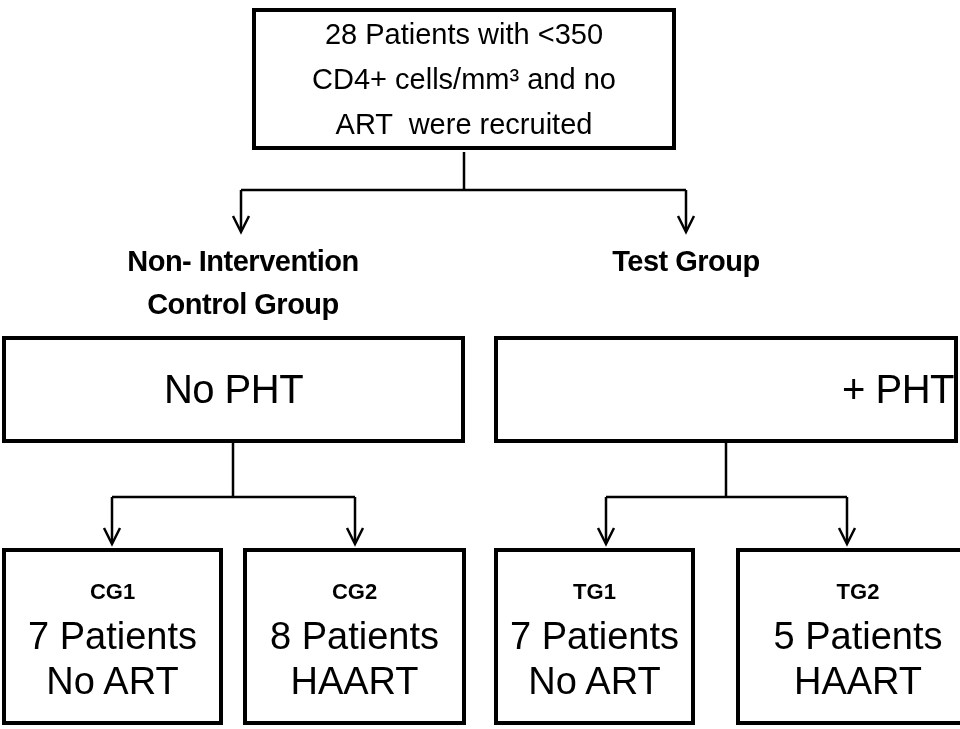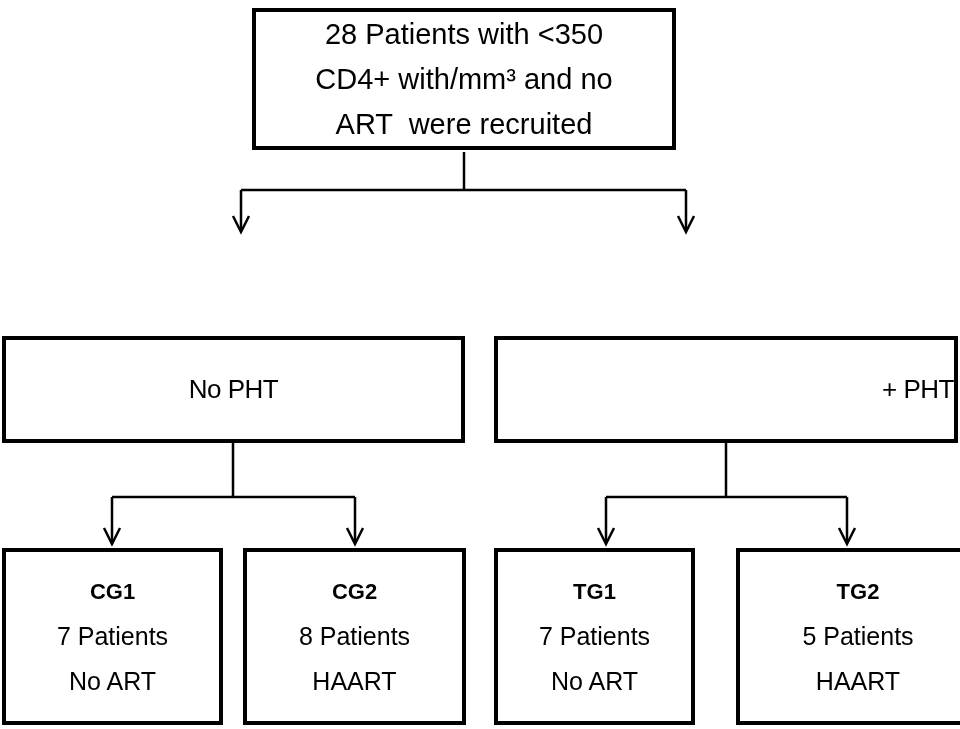--- a/index.html
+++ b/index.html
@@ -46,28 +46,28 @@
   .group-label.right { left: 506px; }
   .group-line {
     font-size: 29px;
     font-weight: bold;
     line-height: 43px;
     letter-spacing: -0.5px;
   }
   .mid-box { top: 336px; height: 107px; }
   .mid-box.left  { left: 2px;   width: 463px; }
   .mid-box.right { left: 494px; width: 464px; align-items: flex-end; }
-  .mid-label { font-size: 26px; letter-spacing: -0.5px; }
+  .mid-label { font-size: 40px; letter-spacing: -0.5px; }
   .leaf-box { top: 548px; height: 177px; }
   .leaf-box.cg1 { left: 2px;   width: 221px; }
   .leaf-box.cg2 { left: 243px; width: 223px; }
   .leaf-box.tg1 { left: 494px; width: 201px; }
   .leaf-box.tg2 { left: 736px; width: 244px; }
   .leaf-id   { font-size: 22px; font-weight: bold; line-height: 45px; }
-  .leaf-line { font-size: 25px; line-height: 45px; white-space: pre; }
+  .leaf-line { font-size: 38px; line-height: 45px; white-space: pre; }
 </style>
 </head>
 <body>
 
 <div class="canvas">
 
   <svg class="connector-layer" viewBox="0 0 960 729" xmlns="http://www.w3.org/2000/svg">
 
     <g stroke="#000000" stroke-width="2.5" fill="none">
       <path d="M464,152 V190 M241,190 H686 M241,190 V231 M686,190 V231"></path>
@@ -83,27 +83,30 @@
 
     <g stroke="#000000" stroke-width="2.5" fill="none">
       <path d="M726,443 V497 M606,497 H847 M606,497 V543 M847,497 V543"></path>
       <path d="M598,528 L606,544 L614,528"></path>
       <path d="M839,528 L847,544 L855,528"></path>
     </g>
   </svg>
 
   <div class="box root-box">
     <div class="root-line">28 Patients with &lt;350</div>
-    <div class="root-line">CD4+ with/mm³ and no</div>
+    <div class="root-line">CD4+ cells/mm³ and no</div>
     <div class="root-line">ART  were recruited</div>
   </div>
 
   <div class="group-label left">
+    <div class="group-line">Non- Intervention</div>
+    <div class="group-line">Control Group</div>
   </div>
   <div class="group-label right">
+    <div class="group-line">Test Group</div>
   </div>
 
   <div class="box mid-box left">
     <div class="mid-label">No PHT</div>
   </div>
   <div class="box mid-box right">
     <div class="mid-label">+ PHT</div>
   </div>
 
   <div class="box leaf-box cg1">

